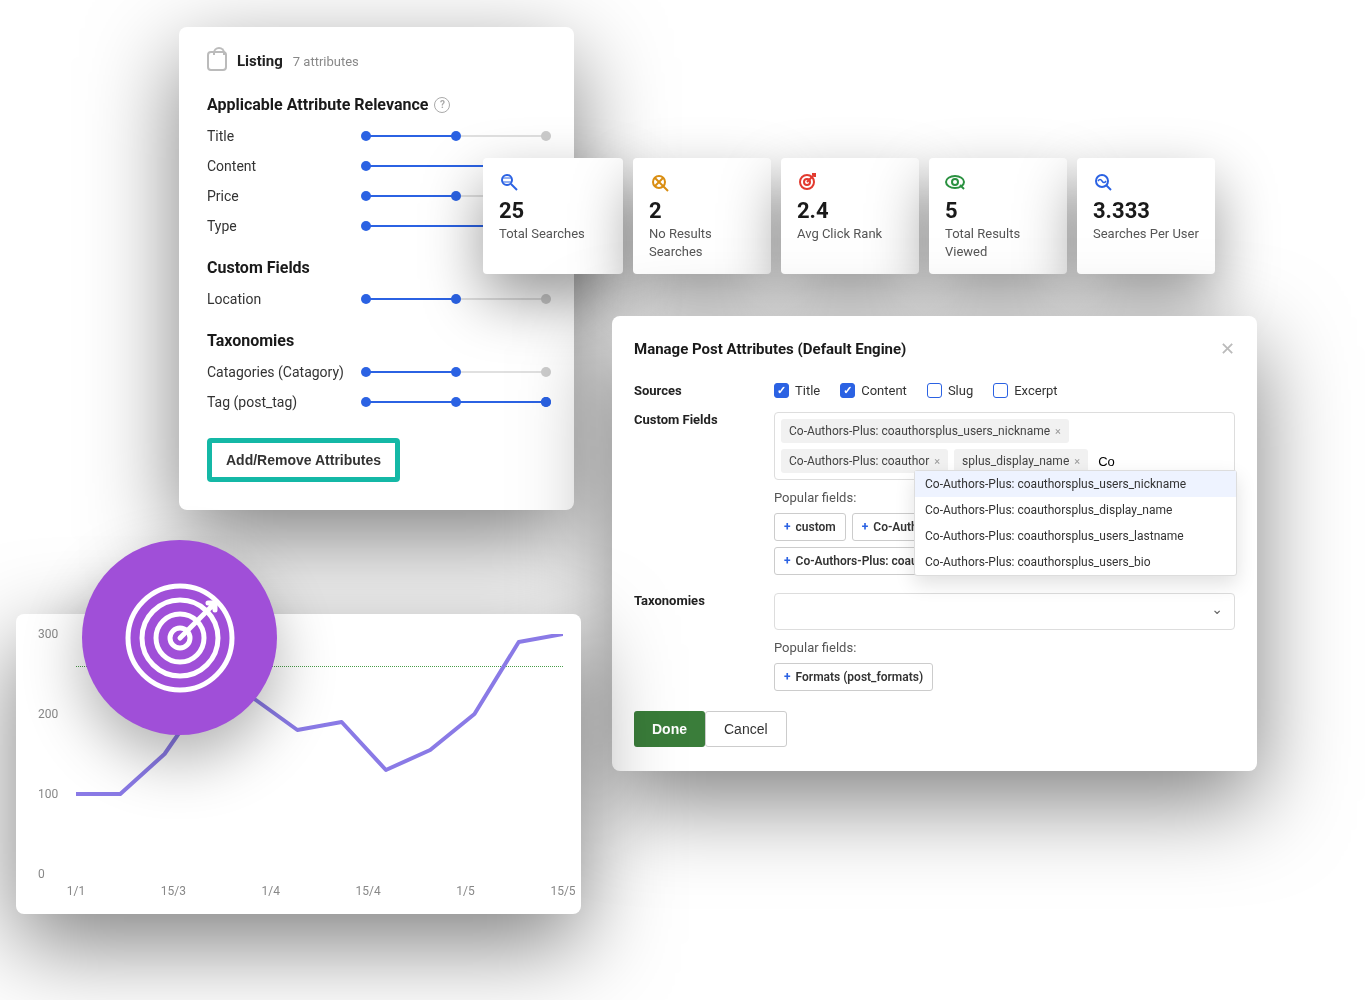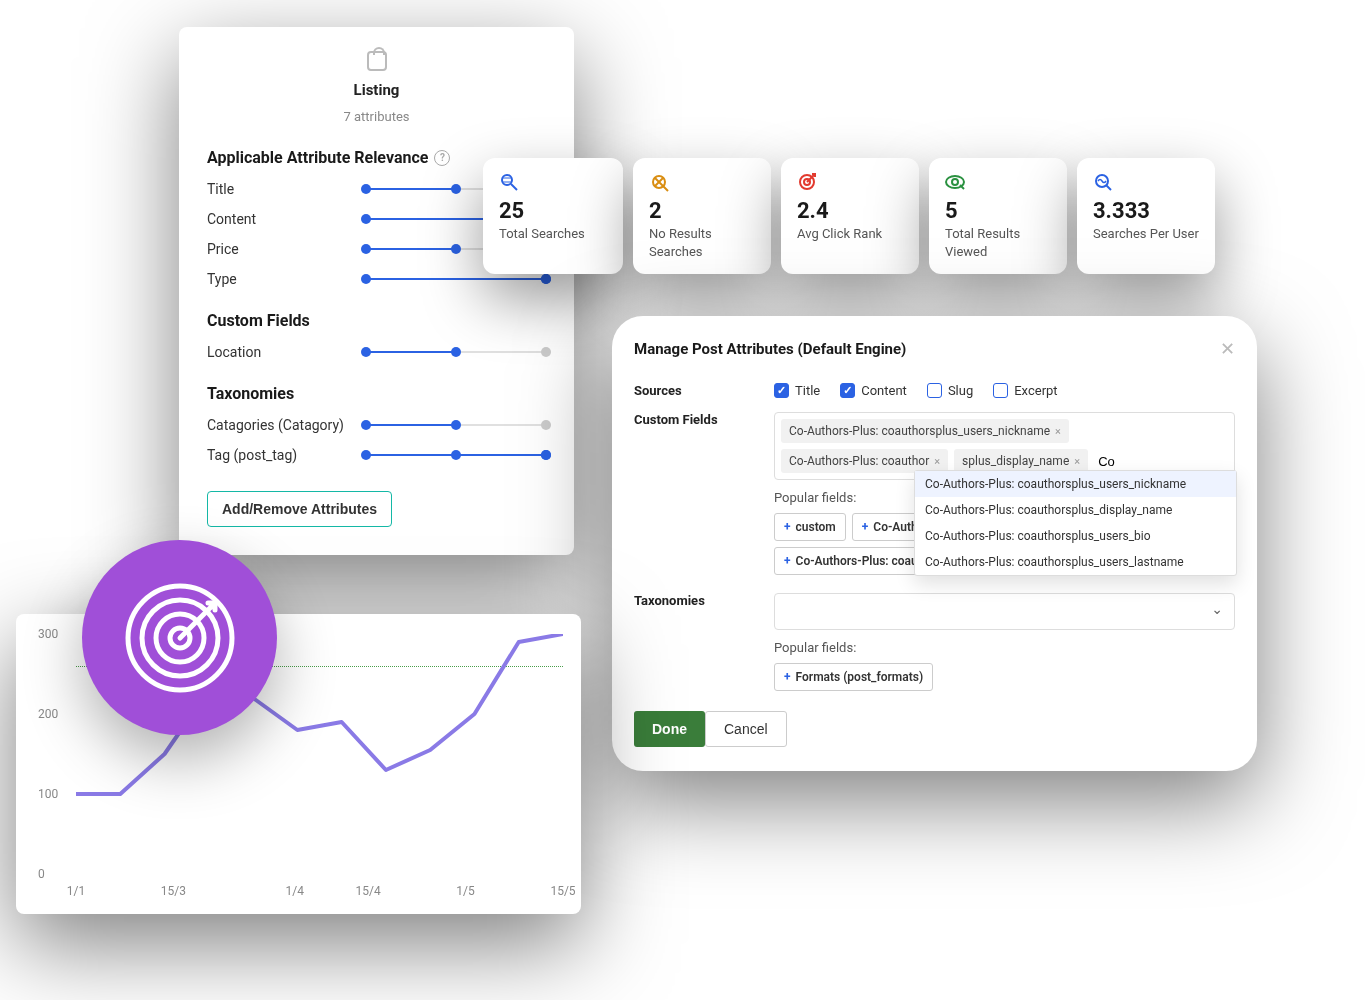--- a/index.html
+++ b/index.html
@@ -23,21 +23,20 @@
   top: 27px;
   left: 179px;
   width: 395px;
   padding: 24px 28px 28px;
 }
 .listing-header {
   display: flex;
   align-items: center;
   gap: 10px;
   margin-bottom: 18px;
-  flex-direction: column;
 }
 .bag-icon {
   width: 20px; height: 20px;
   border: 2px solid #bbb;
   border-radius: 4px;
   position: relative;
 }
 .bag-icon::before {
   content: "";
   position: absolute;
@@ -101,58 +100,57 @@
   width: 10px; height: 10px;
   background: #2b62e3;
   border-radius: 50%;
   transform: translateX(-50%);
 }
 .slider-dot.gray { background: #ccc; }
 
 .btn-outline {
   margin-top: 14px;
   display: inline-block;
-  border: 1px solid #14b8a6;
+  border: 5px solid #14b8a6;
   border-radius: 4px;
   padding: 9px 14px;
   font-size: 14px;
   font-weight: 600;
   color: #333;
   background: #fff;
   cursor: pointer;
 }
 
 
 .stats-row {
   position: absolute;
   top: 158px;
   left: 483px;
   display: flex;
   gap: 10px;
 }
 .stat-card {
   background: #fff;
-  border-radius: 12px;
+  border-radius: 4px;
   box-shadow: 0 25px 60px rgba(0,0,0,0.4);
   padding: 14px 16px;
   width: 138px;
 }
 .stat-card:first-child { width: 140px; }
 .stat-icon { width: 20px; height: 20px; margin-bottom: 6px; }
 .stat-value { font-size: 22px; font-weight: 700; color: #1a1a1a; }
 .stat-label { font-size: 13px; color: #555; margin-top: 2px; line-height: 1.35; }
 
 
 .manage-panel {
   position: absolute;
   top: 316px;
   left: 612px;
   width: 645px;
   padding: 22px 22px 24px;
-  border-radius: 31px;
 }
 .manage-header {
   display: flex;
   justify-content: space-between;
   align-items: center;
   margin-bottom: 24px;
 }
 .manage-title { font-size: 15px; font-weight: 700; color: #1a1a1a; }
 .close-x { color: #bbb; font-size: 18px; cursor: pointer; }
 
@@ -530,22 +528,22 @@
       <div class="tag-area" id="tag-area">
 
         <span class="tag">Co-Authors-Plus: coauthorsplus_users_nickname <span class="tag-x">×</span></span>
           <span class="tag">Co-Authors-Plus: coauthor <span class="tag-x">×</span></span>
           <span class="tag">splus_display_name <span class="tag-x">×</span></span>
           <input class="tag-input" id="cf-input" value="Co" style="">
       </div>
       <div class="dropdown" id="cf-dropdown">
           <div class="dropdown-item active">Co-Authors-Plus: coauthorsplus_users_nickname</div>
           <div class="dropdown-item">Co-Authors-Plus: coauthorsplus_display_name</div>
+          <div class="dropdown-item">Co-Authors-Plus: coauthorsplus_users_lastname</div>
           <div class="dropdown-item">Co-Authors-Plus: coauthorsplus_users_bio</div>
-          <div class="dropdown-item">Co-Authors-Plus: coauthorsplus_users_lastname</div>
         </div>
       <div class="popular-label">Popular fields:</div>
       <div class="pill-wrap" id="popular-cf">
           <span class="pill"><span class="pill-plus">+</span> custom</span>
           <span class="pill"><span class="pill-plus">+</span> Co-Autho</span>
           <span class="pill"><span class="pill-plus">+</span> Co-Authors-Plus: coau</span>
           <span class="pill"><span class="pill-plus">+</span> Co-Authors-Plus: coau</span>
           <span class="pill"><span class="pill-plus">+</span> Co-Authors-Plus: coauthorsplus_display_name</span>
         </div>
     </div>
@@ -572,21 +570,21 @@
 
 <div class="card chart-panel">
   <div class="chart-area" id="chart-area">
     <div class="gridline" id="goal-line" style="top: 13.3333%;"></div>
   <div class="y-tick" style="top: 100%;">0</div>
       <div class="y-tick" style="top: 66.6667%;">100</div>
       <div class="y-tick" style="top: 33.3333%;">200</div>
       <div class="y-tick" style="top: 0%;">300</div>
       <div class="x-tick" style="left: 0%;">1/1</div>
       <div class="x-tick" style="left: 20%;">15/3</div>
-      <div class="x-tick" style="left: 40%; margin-left: 24px;">1/4</div>
+      <div class="x-tick" style="left: 40%;">1/4</div>
       <div class="x-tick" style="left: 60%;">15/4</div>
       <div class="x-tick" style="left: 80%;">1/5</div>
       <div class="x-tick" style="left: 100%;">15/5</div>
       <svg width="100%" height="100%" viewBox="0 0 487 240" preserveAspectRatio="none" style="position: absolute; left: 0px; top: 0px;">
         <path d="M0 160 L44.27272727272727 160 L88.54545454545455 120 L132.8181818181818 56 L177.0909090909091 64 L221.36363636363635 96 L265.6363636363636 88 L309.9090909090909 136 L354.1818181818182 115.99999999999999 L398.4545454545455 80 L442.7272727272727 8 L487 0 " fill="none" stroke="#8a7ae6" stroke-width="4" stroke-linejoin="round"></path>
       </svg>
     </div>
 </div>
 
 <div class="radar-badge">

